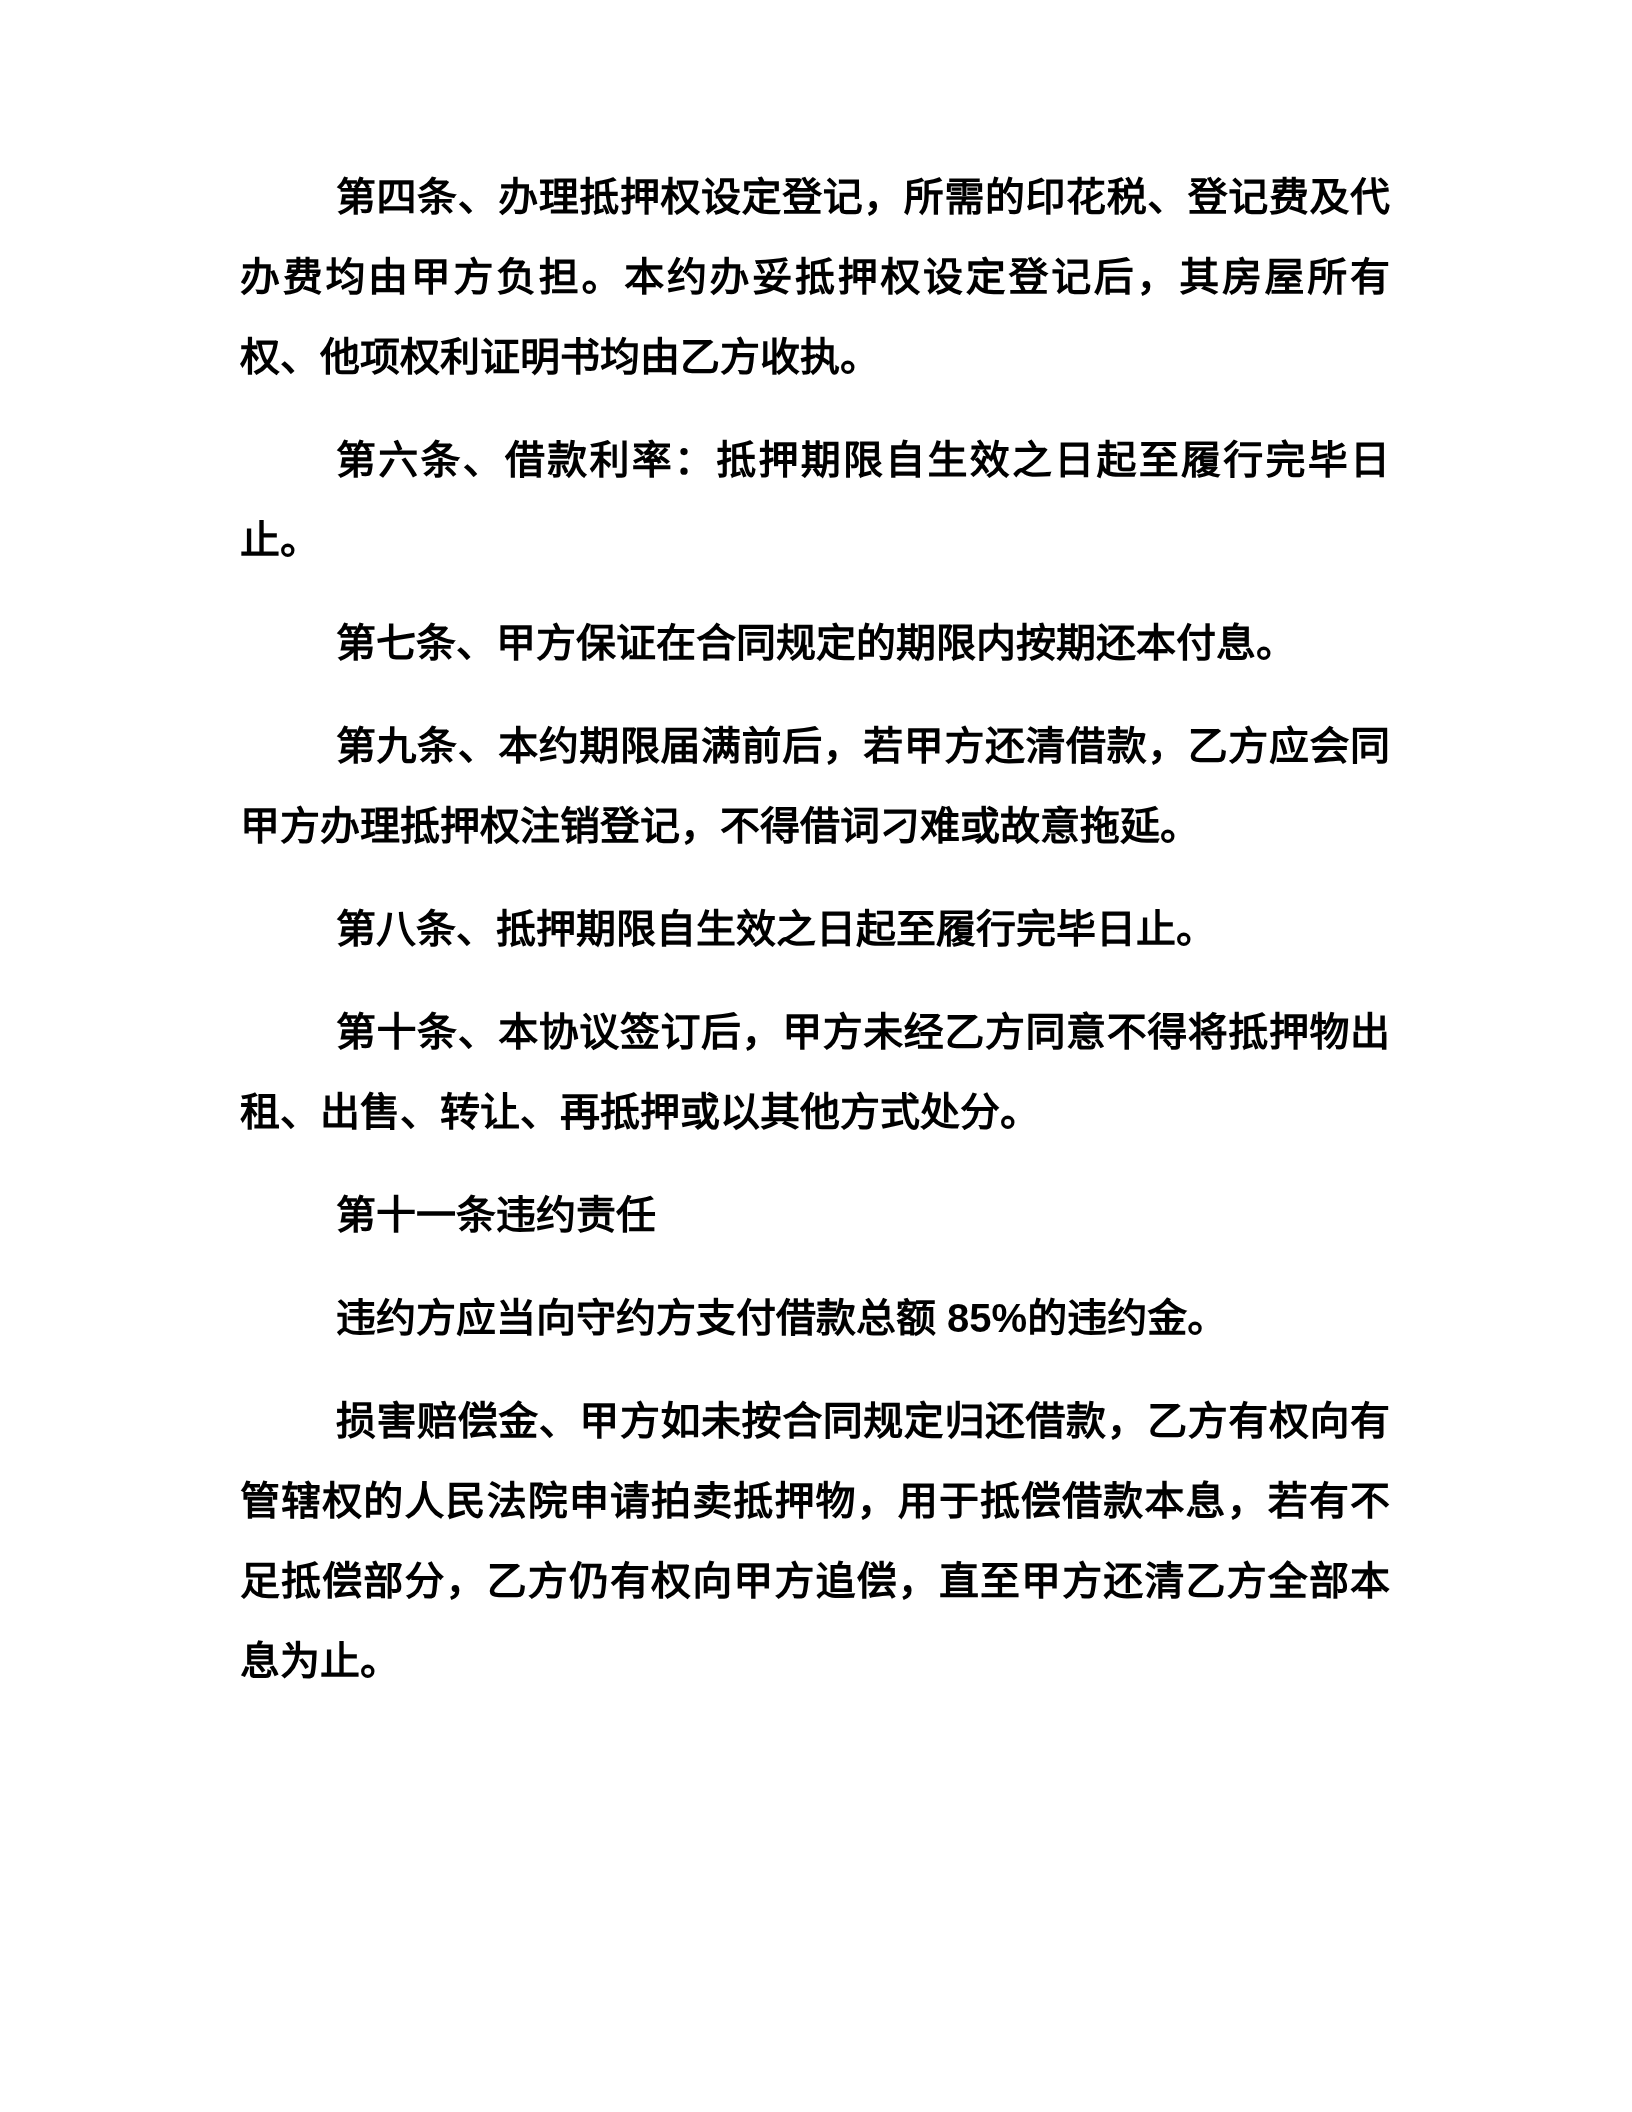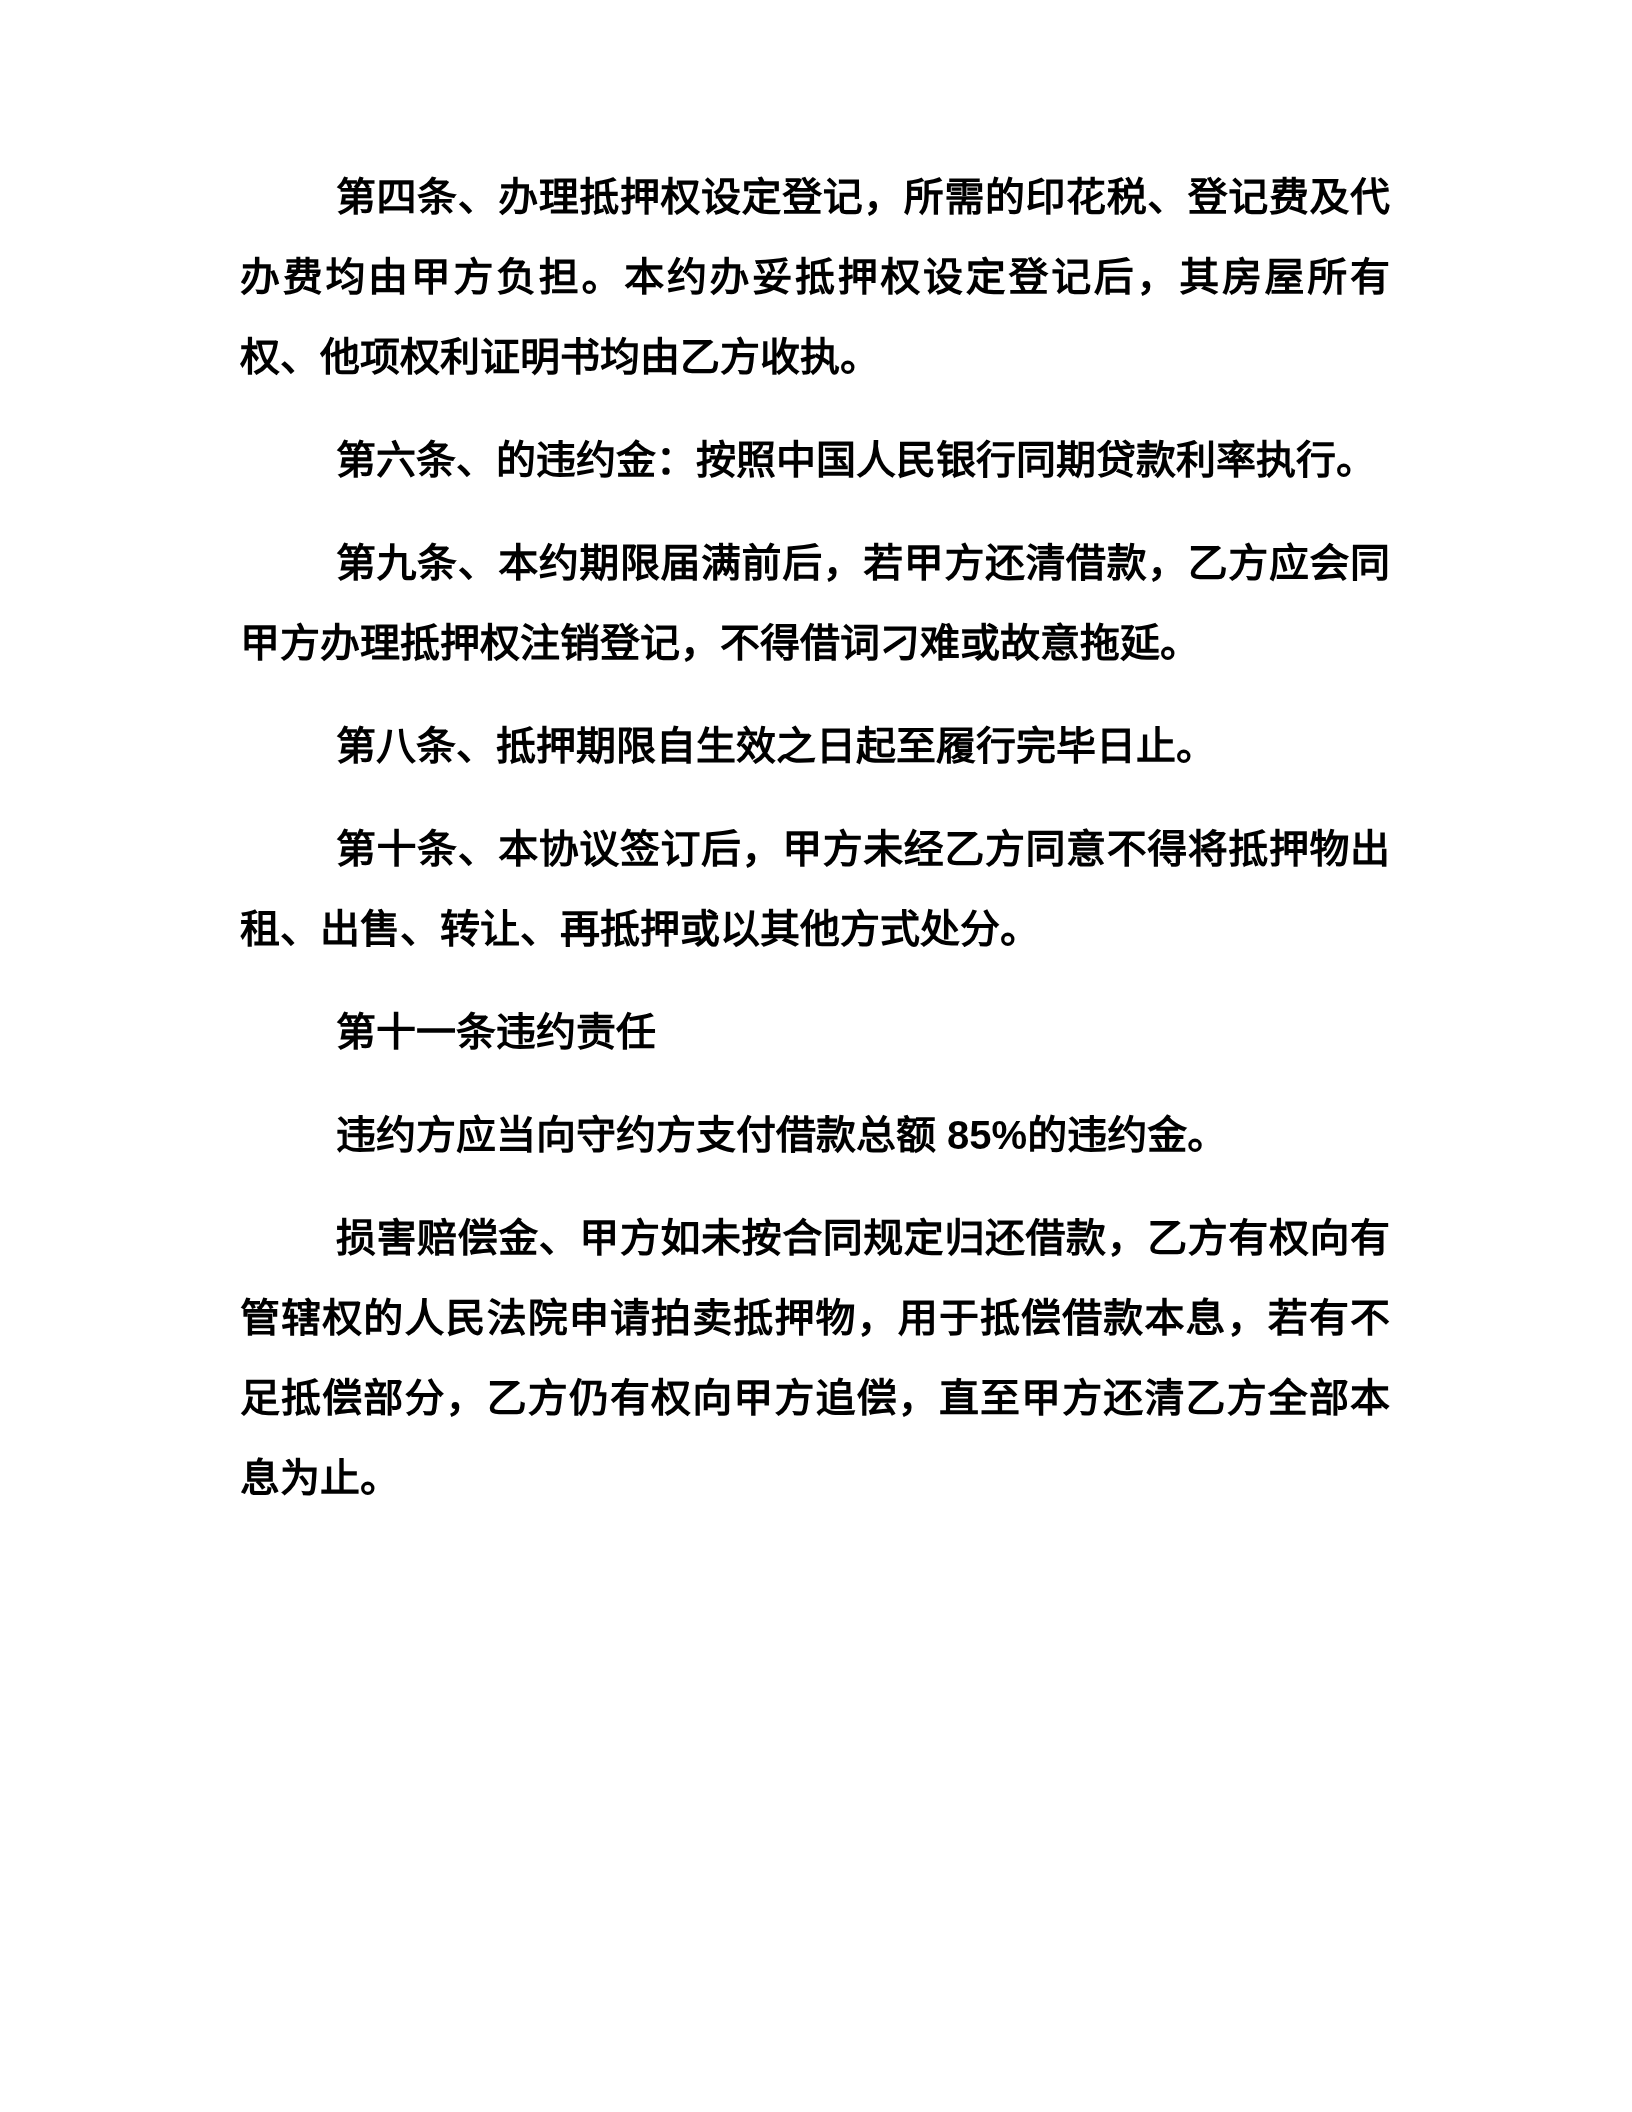--- a/index.html
+++ b/index.html
@@ -32,21 +32,22 @@
     text-indent: 2.4em;
     word-break: break-all;
   }
 </style>
 </head>
 <body>
 
 <div class="page">
   <div class="doc-body">
     <p class="para">第四条、办理抵押权设定登记，所需的印花税、登记费及代办费均由甲方负担。本约办妥抵押权设定登记后，其房屋所有权、他项权利证明书均由乙方收执。</p>
-    <p class="para">第六条、的违约金：按照中国人民银行同期贷款利率执行。</p>
+    <p class="para">第六条、借款利率：抵押期限自生效之日起至履行完毕日止。</p>
+    <p class="para">第七条、甲方保证在合同规定的期限内按期还本付息。</p>
     <p class="para">第九条、本约期限届满前后，若甲方还清借款，乙方应会同甲方办理抵押权注销登记，不得借词刁难或故意拖延。</p>
     <p class="para">第八条、抵押期限自生效之日起至履行完毕日止。</p>
     <p class="para">第十条、本协议签订后，甲方未经乙方同意不得将抵押物出租、出售、转让、再抵押或以其他方式处分。</p>
     <p class="para">第十一条违约责任</p>
     <p class="para">违约方应当向守约方支付借款总额 85%的违约金。</p>
     <p class="para">损害赔偿金、甲方如未按合同规定归还借款，乙方有权向有管辖权的人民法院申请拍卖抵押物，用于抵偿借款本息，若有不足抵偿部分，乙方仍有权向甲方追偿，直至甲方还清乙方全部本息为止。</p>
   </div>
 </div>
 
 </body></html>

